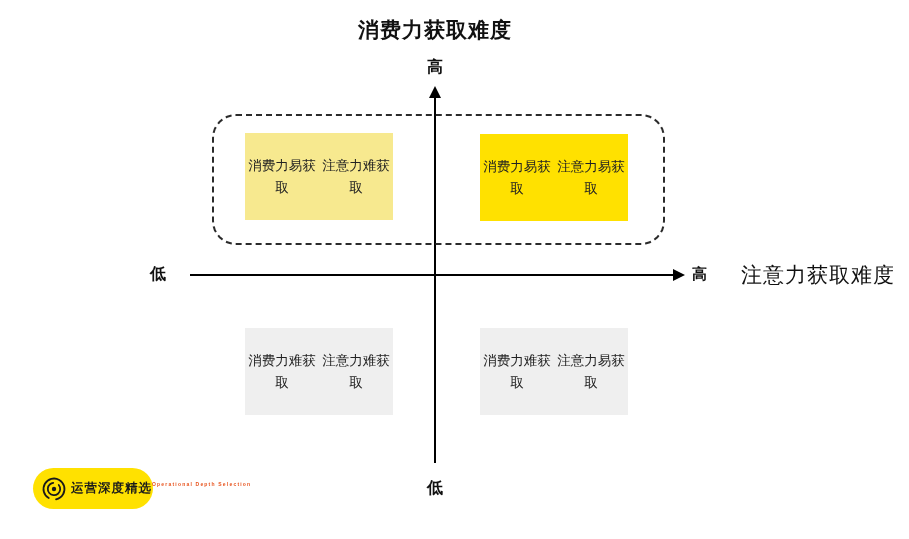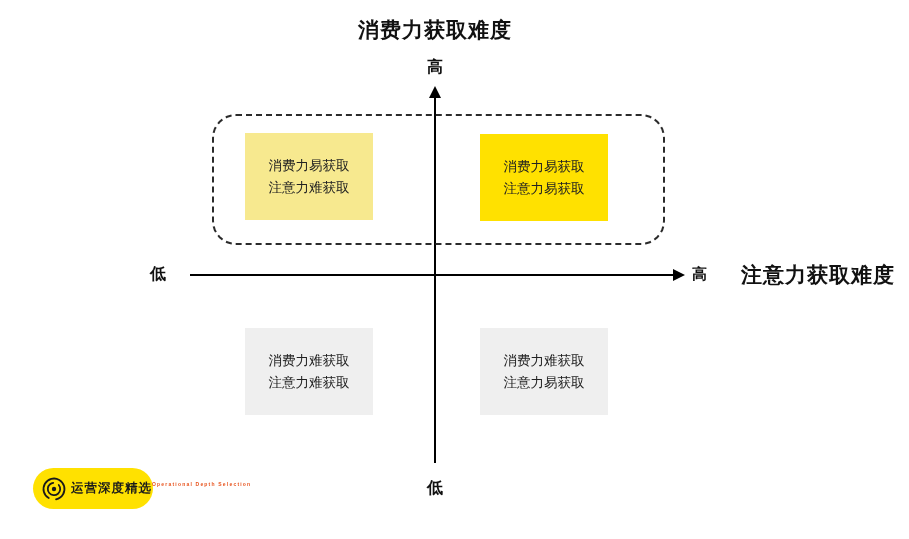--- a/index.html
+++ b/index.html
@@ -20,21 +20,21 @@
     font-size: 21px; font-weight: bold; color: #111;
     letter-spacing: 1px;
   }
   .axis-label { position: absolute; font-size: 16px; font-weight: bold; color: #111; }
   .v-top    { left: 410px; top: 57px;  width: 50px; text-align: center; }
   .v-bottom { left: 410px; top: 478px; width: 50px; text-align: center; }
   .h-left   { left: 150px; top: 264px; }
   .h-right  { left: 692px; top: 265px; font-size: 15px; }
   .h-axis-title {
     position: absolute; left: 741px; top: 261px;
-    font-size: 21px; font-weight: bold; color: #111;
+    font-size: 21px; font-weight: normal; color: #111;
     letter-spacing: 1px; white-space: nowrap;
   }
 
   
   .v-line {
     position: absolute; left: 434px; top: 97px;
     width: 2px; height: 366px; background: #000;
   }
   .v-arrow {
     position: absolute; left: 429px; top: 86px;
@@ -58,22 +58,22 @@
   .dashed-group {
     position: absolute; left: 212px; top: 114px;
     width: 453px; height: 131px;
     border: 2px dashed #2b2b2b;
     border-radius: 24px;
     background: transparent;
   }
 
   .quad-box {
     position: absolute;
-    width: 128px; height: 87px;
-    display: flex; flex-direction: column;
+    width: 148px; height: 87px;
+    display: flex; flex-direction: row;
     align-items: center; justify-content: center;
     font-size: 13.5px; line-height: 22px; color: #222;
     text-align: center;
   }
   .q-tl { left: 245px; top: 133px; }
   .q-tr { left: 480px; top: 134px; }
   .q-bl { left: 245px; top: 328px; }
   .q-br { left: 480px; top: 328px; }
 
   

